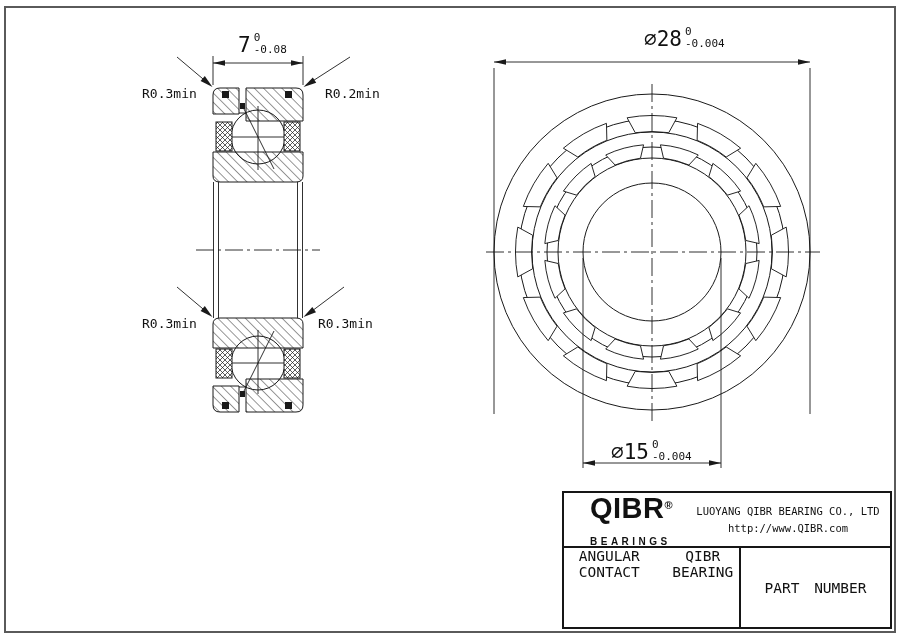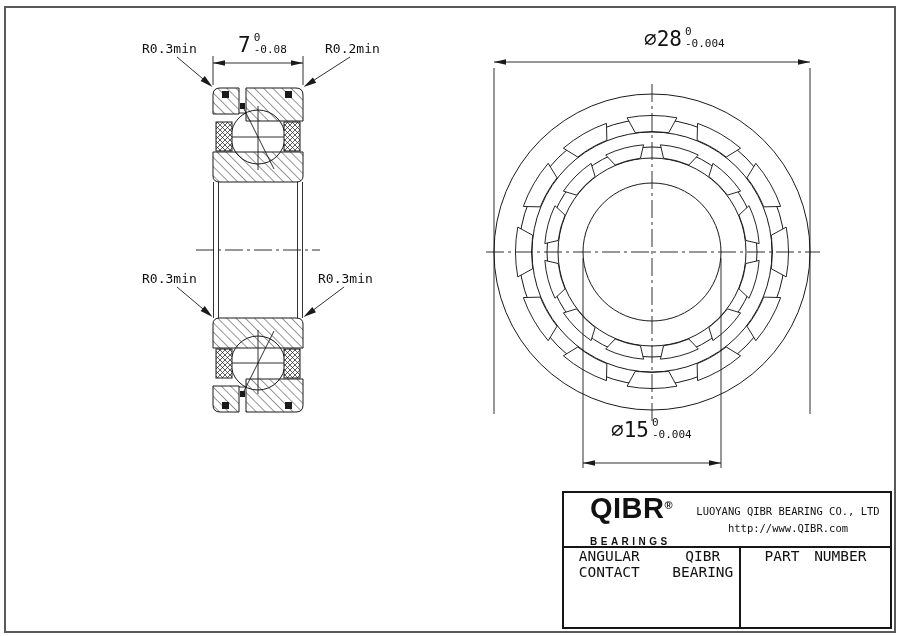--- a/index.html
+++ b/index.html
@@ -7,40 +7,40 @@
         font-family:"DejaVu Sans Mono", monospace;color:#111;}
   .frame{position:absolute;left:4px;top:6px;width:888px;height:623px;
          border:2px solid #5a5a5a;pointer-events:none;}
   svg.canvas{position:absolute;left:0;top:0;}
   .ln{stroke:#1a1a1a;stroke-width:1;fill:none;}
   .thin{stroke:#1a1a1a;stroke-width:0.9;fill:none;}
   .cl{stroke:#1a1a1a;stroke-width:0.9;fill:none;stroke-dasharray:18 4 3 4;}
   .arr{fill:#1a1a1a;stroke:none;}
   .hatched{fill:url(#hatch);stroke:#1a1a1a;stroke-width:1;}
   .xhatched{fill:url(#xhatch);stroke:#1a1a1a;stroke-width:1;}
-  .lbl{position:absolute;font-size:13px;white-space:nowrap;letter-spacing:0px;}
+  .lbl{position:absolute;font-size:13px;white-space:nowrap;letter-spacing:0px;margin-top:45px;}
   .dim{position:absolute;display:flex;align-items:flex-start;white-space:nowrap;}
   .dim-val{font-size:21px;line-height:22px;}
   .tol{display:flex;flex-direction:column;align-items:flex-start;font-size:11px;
        line-height:11.5px;margin-left:3px;margin-top:-2px;}
   .titleblock{position:absolute;left:562px;top:491px;width:330px;height:138px;
               border:2px solid #161616;box-sizing:border-box;display:grid;
               grid-template-rows:55px 1fr;background:#fff;}
   .tb-top{display:flex;border-bottom:2px solid #161616;align-items:center;}
   .tb-logo{width:126px;padding-left:26px;box-sizing:border-box;}
   .tb-logo-main{font-family:"Liberation Sans", sans-serif;font-weight:900;
                 font-size:29px;line-height:27px;letter-spacing:0.5px;}
   .tb-logo-reg{font-size:11px;vertical-align:9px;font-weight:700;}
   .tb-logo-sub{font-family:"Liberation Sans", sans-serif;font-weight:700;
                font-size:10px;letter-spacing:3.5px;margin-top:14px;}
   .tb-company{flex:1;text-align:center;font-size:10.5px;line-height:17px;padding-right:4px;}
   .tb-bottom{display:grid;grid-template-columns:177px 1fr;}
   .tb-product{border-right:2px solid #161616;text-align:center;font-size:14.5px;
               display:flex;flex-direction:row;justify-content:center;gap:12px;}
-  .tb-part{text-align:center;font-size:14.5px;display:flex;flex-direction:row;
+  .tb-part{text-align:center;font-size:14.5px;display:flex;flex-direction:column;
            justify-content:center;gap:12px;}
   .tb-part-label{word-spacing:6px;}
 </style>
 </head>
 <body>
 
 <div class="page">
   <div class="frame"></div>
 
   <svg class="canvas" width="900" height="636" viewBox="0 0 900 636">
@@ -189,21 +189,21 @@
   </div>
 
   <div class="dim" style="left:644px;top:28px">
     <span class="dim-val">⌀28</span>
     <span class="tol">
       <span>0</span>
       <span>-0.004</span>
     </span>
   </div>
 
-  <div class="dim" style="left:611px;top:419px">
+  <div class="dim" style="left:611px;top:441px">
     <span class="dim-val">⌀15</span>
     <span class="tol">
       <span>0</span>
       <span>-0.004</span>
     </span>
   </div>
 
   <div class="titleblock">
     <div class="tb-top">
       <div class="tb-logo">

